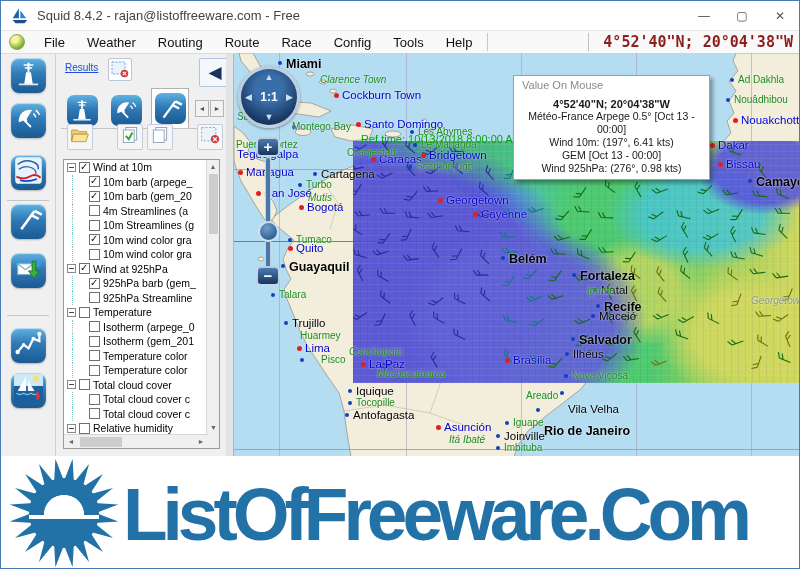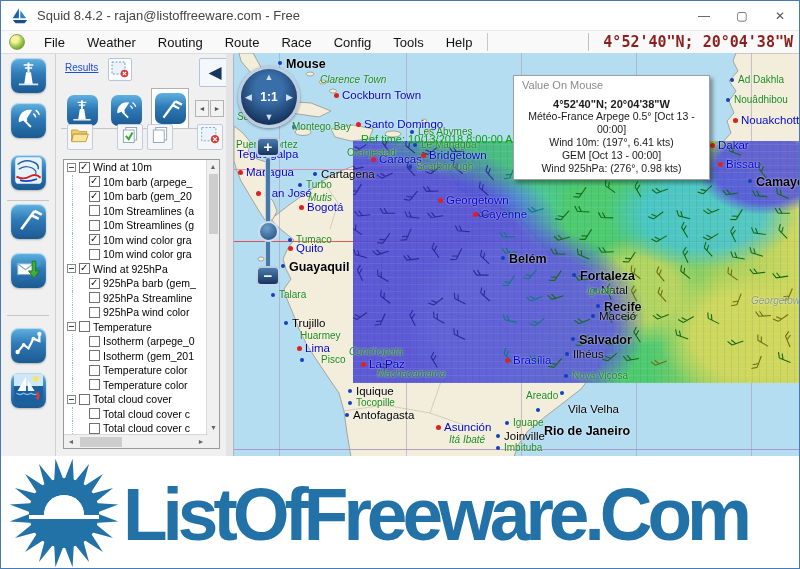--- a/index.html
+++ b/index.html
@@ -318,21 +318,21 @@
             <span>10m barb (arpege_</span>
           </div>
           <div class="trow">
             <span class="tindent"></span>
             <span class="tcheck on"></span>
             <span>10m barb (gem_20</span>
           </div>
           <div class="trow">
             <span class="tindent"></span>
             <span class="tcheck"></span>
-            <span>10m Streamlines (a</span>
+            <span>4m Streamlines (a</span>
           </div>
           <div class="trow">
             <span class="tindent"></span>
             <span class="tcheck"></span>
             <span>10m Streamlines (g</span>
           </div>
           <div class="trow">
             <span class="tindent"></span>
             <span class="tcheck on"></span>
             <span>10m wind color gra</span>
@@ -349,25 +349,20 @@
           </div>
           <div class="trow">
             <span class="tindent"></span>
             <span class="tcheck on"></span>
             <span>925hPa barb (gem_</span>
           </div>
           <div class="trow">
             <span class="tindent"></span>
             <span class="tcheck"></span>
             <span>925hPa Streamline</span>
-          </div>
-          <div class="trow">
-            <span class="tindent"></span>
-            <span class="tcheck"></span>
-            <span>925hPa wind color</span>
           </div>
           <div class="trow">
             <span class="texp"></span>
             <span class="tcheck"></span>
             <span>Temperature</span>
           </div>
           <div class="trow">
             <span class="tindent"></span>
             <span class="tcheck"></span>
             <span>Isotherm (arpege_0</span>
@@ -881,21 +876,21 @@
           <path d="M0 6 L0 -6 M0 -6 L5 -9 M0 -2 L5 -5" stroke="#6e6e10" stroke-width="1.1" fill="none"></path>
         </g>
         <g transform="translate(431.9,219.2) rotate(292)">
           <path d="M0 6 L0 -6 M0 -6 L5 -9 M0 -2 L5 -5" stroke="#156a15" stroke-width="1.1" fill="none"></path>
         </g>
       </svg>
     <span id="reftime">Ref time: 10/13/2018 8:00:00 AM UTC</span>
 
     <div id="cities">
         <span class="dot blue" style="left: 44px; top: 8px;"></span>
-        <span class="city c-citybold" style="left: 52px; top: 4px;">Mouse</span>
+        <span class="city c-citybold" style="left: 52px; top: 4px;">Miami</span>
         <span class="city c-village" style="left: 86px; top: 21px;">Clarence Town</span>
         <span class="dot red" style="left: 100px; top: 40px;"></span>
         <span class="city c-capital" style="left: 108px; top: 36px;">Cockburn Town</span>
         <span class="dot red" style="left: 122px; top: 69px;"></span>
         <span class="city c-capital" style="left: 130px; top: 65px;">Santo Domingo</span>
         <span class="dot blue" style="left: 58px; top: 72px;"></span>
         <span class="city c-town" style="left: 58px; top: 68px;">Montego Bay</span>
         <span class="city c-village" style="left: 3px; top: 58px;">San Pedro</span>
         <span class="city c-town" style="left: 2px; top: 86px;">Puerto Cortez</span>
         <span class="city c-capital" style="left: 3px; top: 95px;">Tegucigalpa</span>

